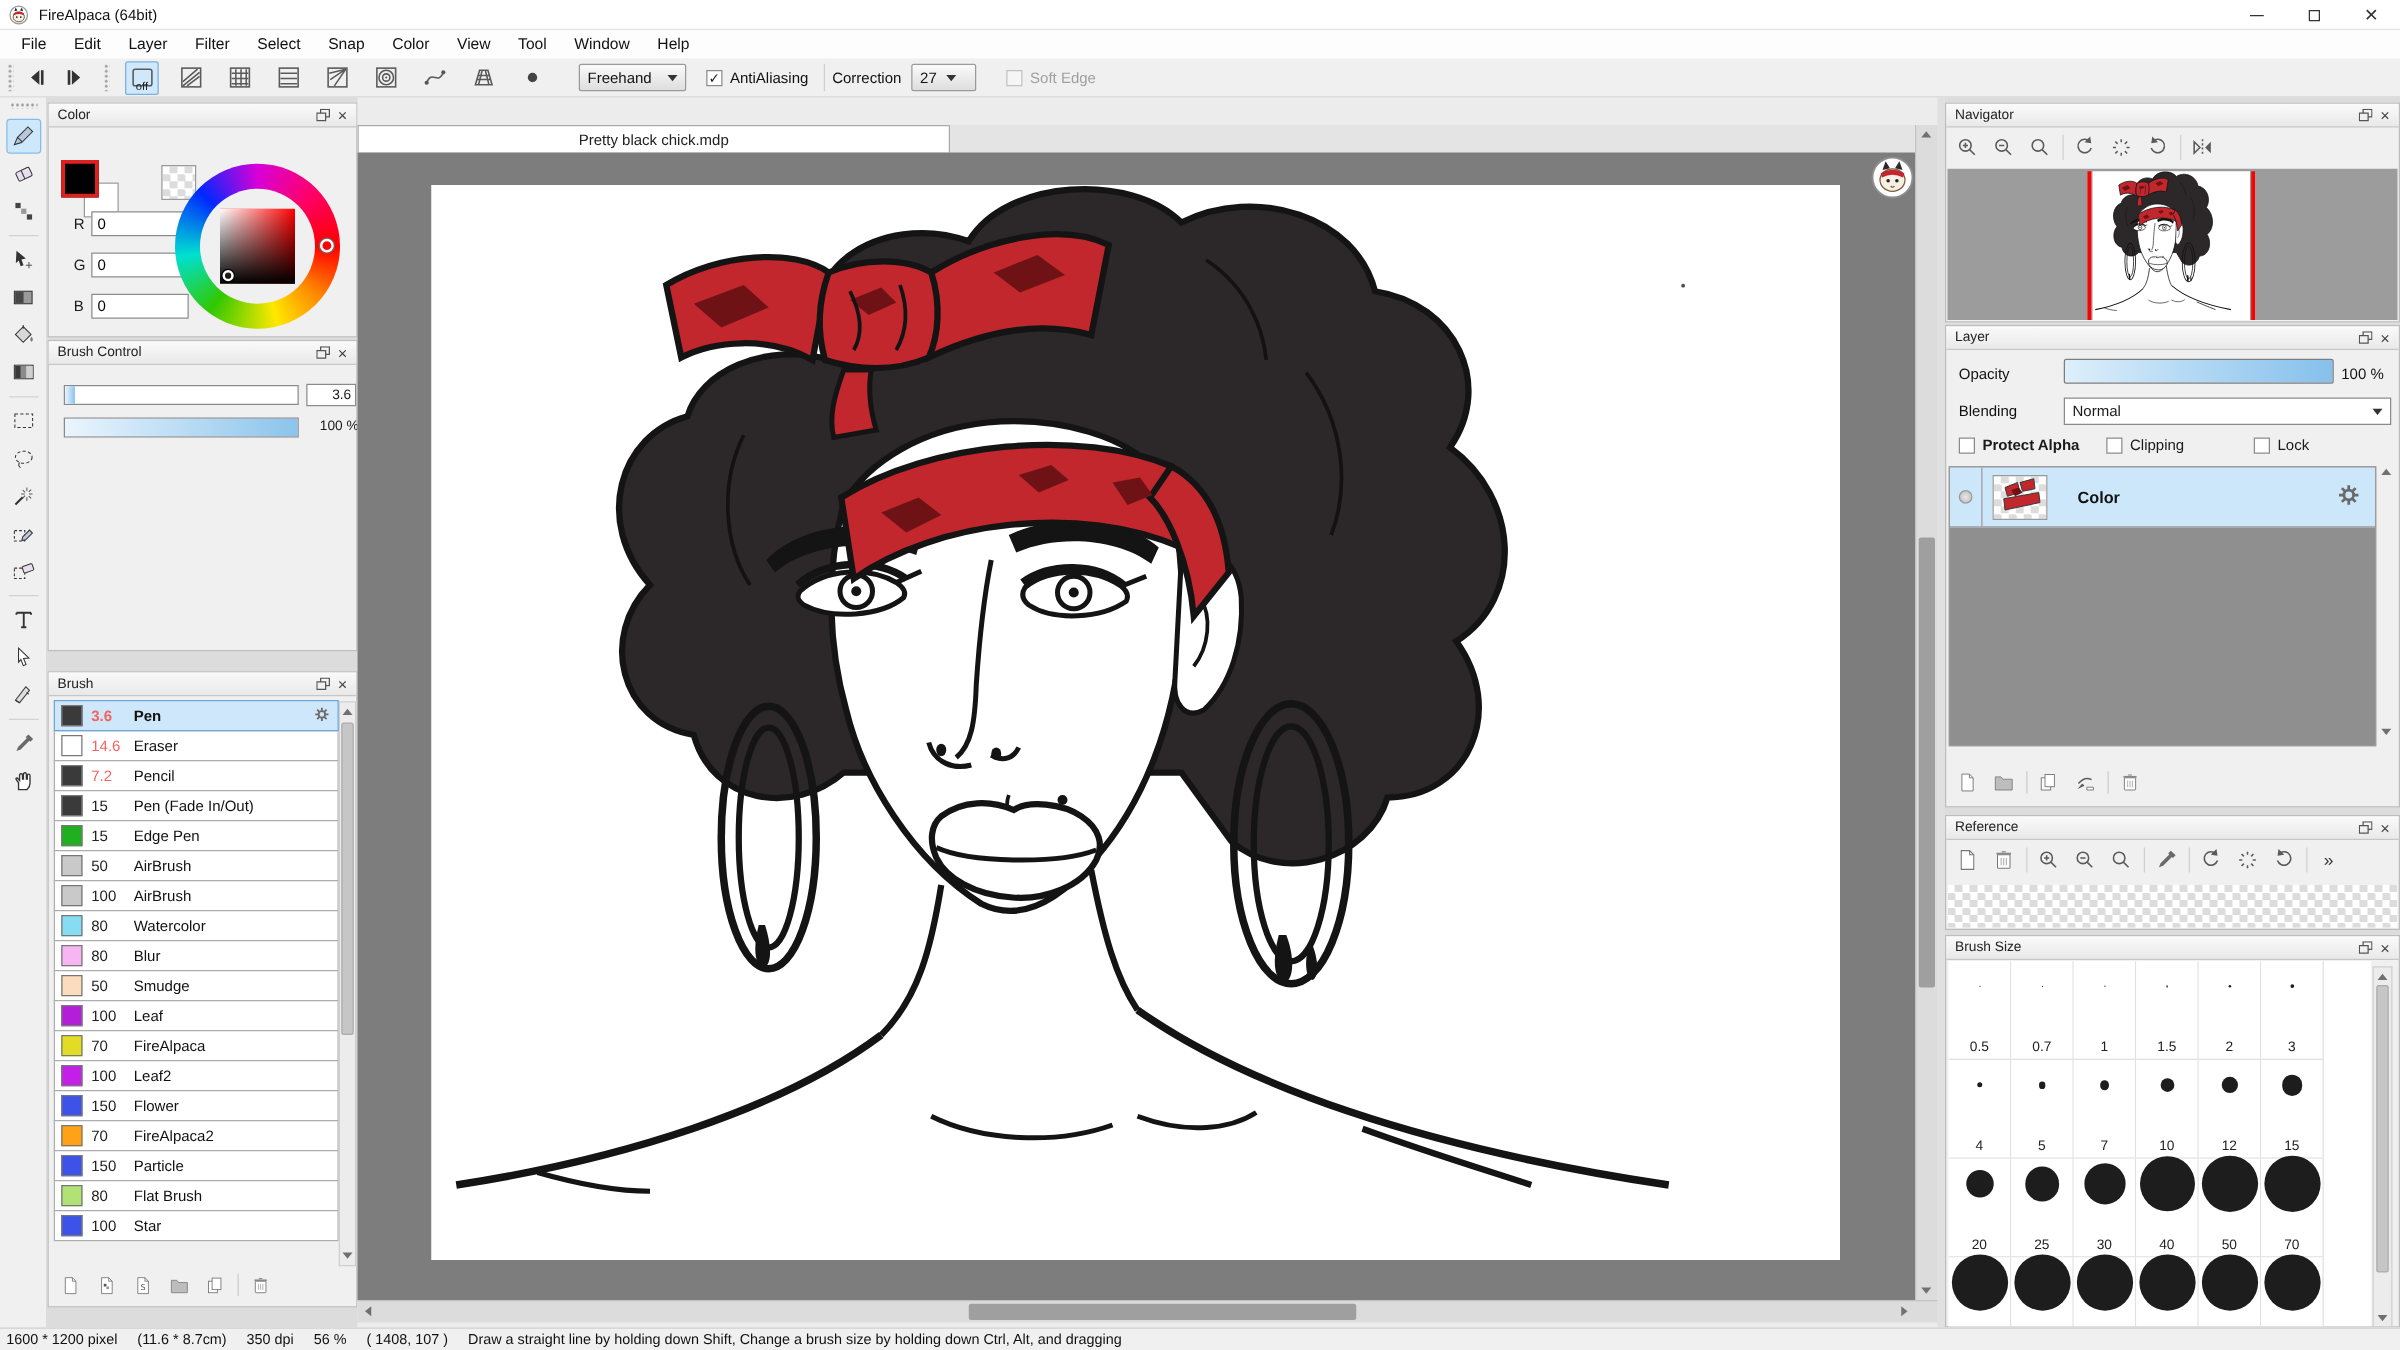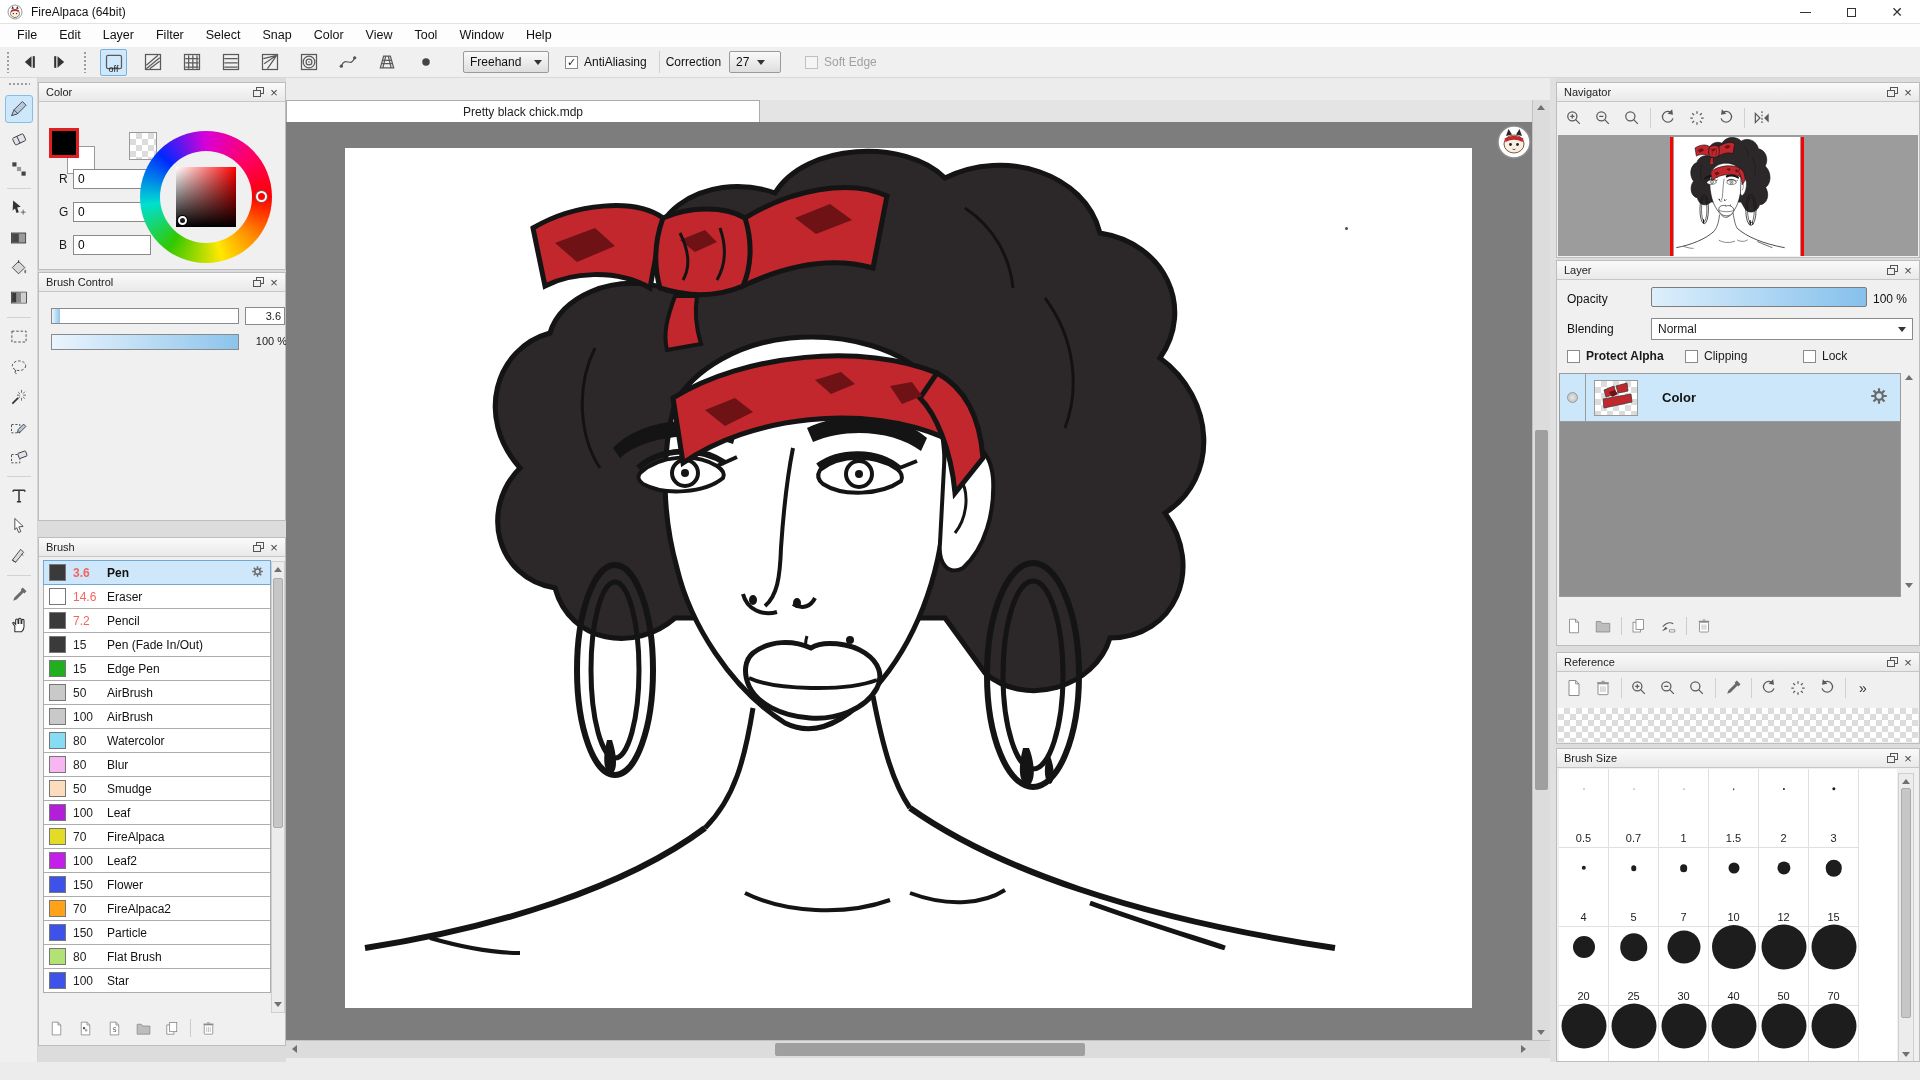--- a/index.html
+++ b/index.html
@@ -1100,13 +1100,21 @@
           </div>
         <div class="bs-scroll">
           <div class="sb-arrow sb-up" style="left:3px;"></div>
           <div class="sb-thumb" style="top:14px;height:230px;left:2px;"></div>
           <div class="sb-arrow sb-down" style="left:3px;"></div>
         </div>
       </div>
     </div>
   </div>
 
+  <div class="statusbar">
+    <span>1600 * 1200 pixel</span>
+    <span>(11.6 * 8.7cm)</span>
+    <span>350 dpi</span>
+    <span>56 %</span>
+    <span>( 1408, 107 )</span>
+    <span>Draw a straight line by holding down Shift, Change a brush size by holding down Ctrl, Alt, and dragging</span>
+  </div>
 </div>
 
 </body></html>

